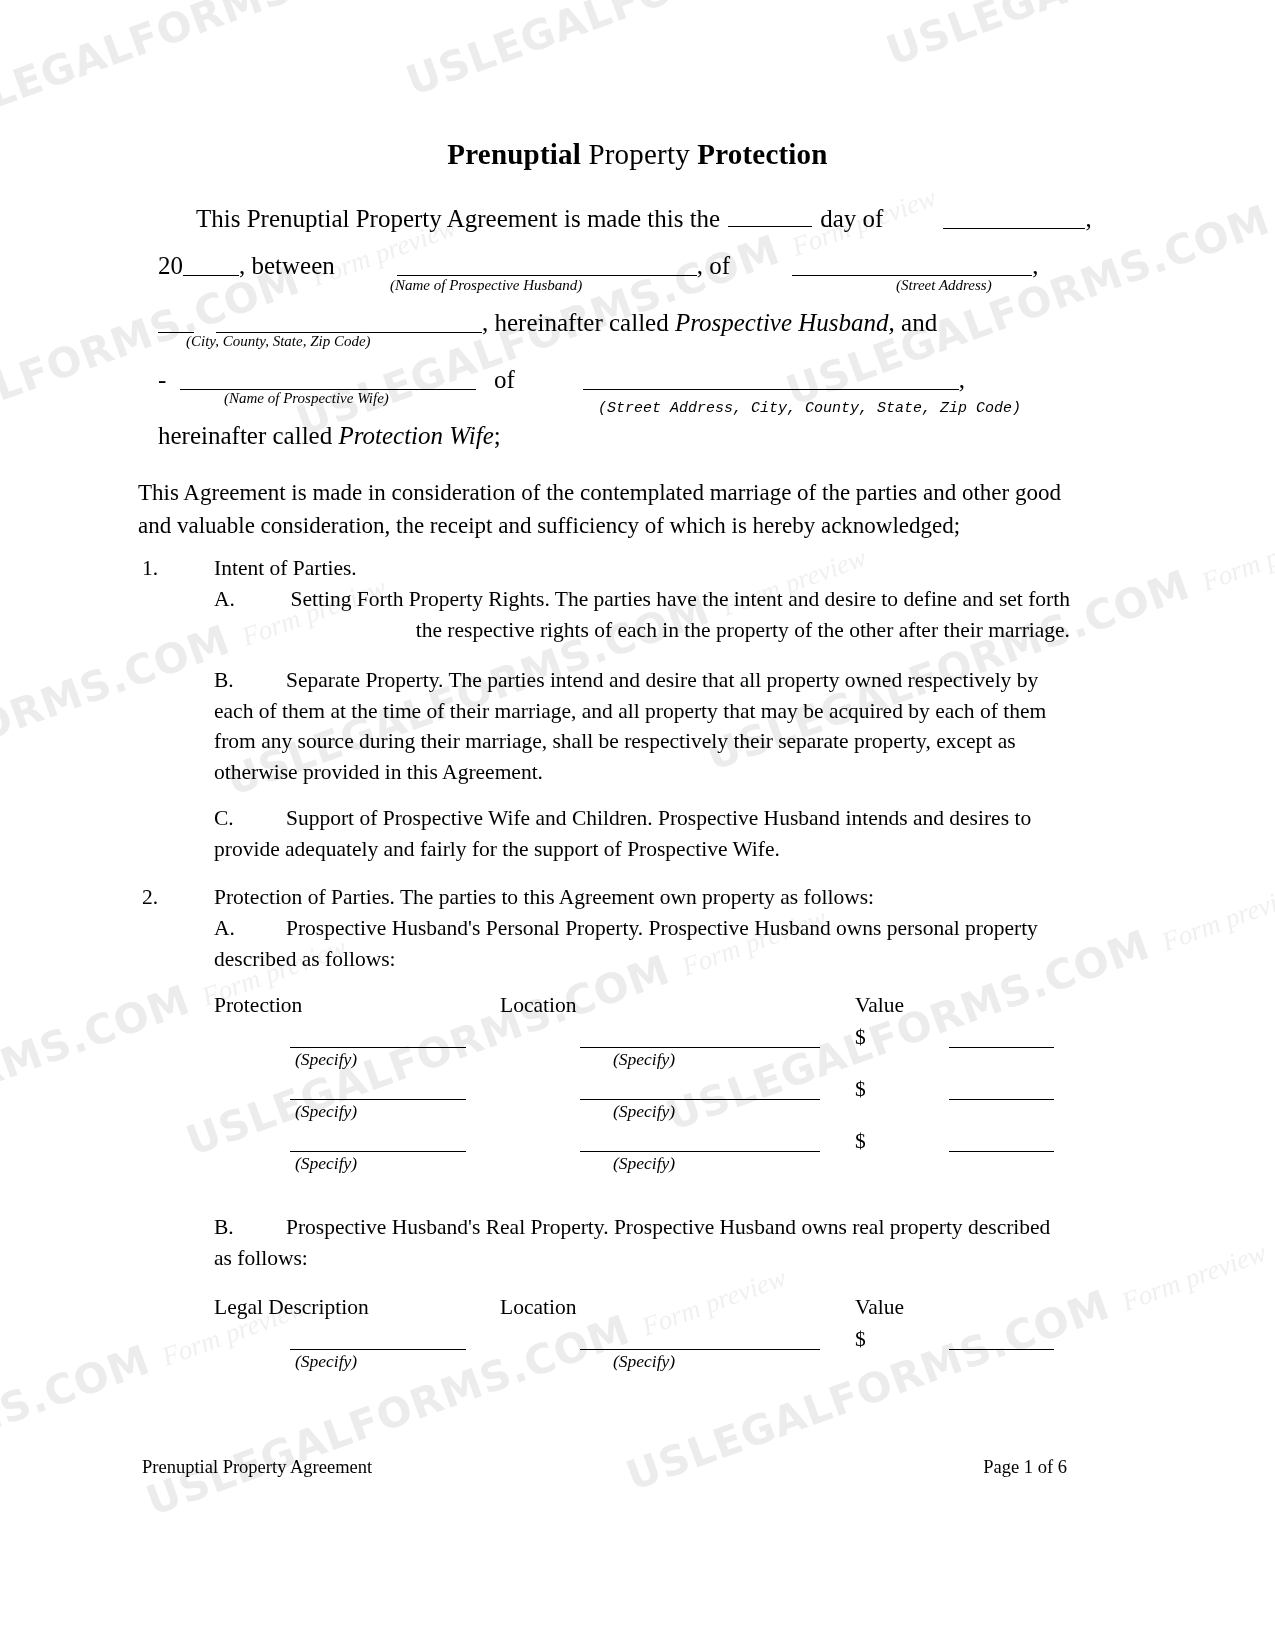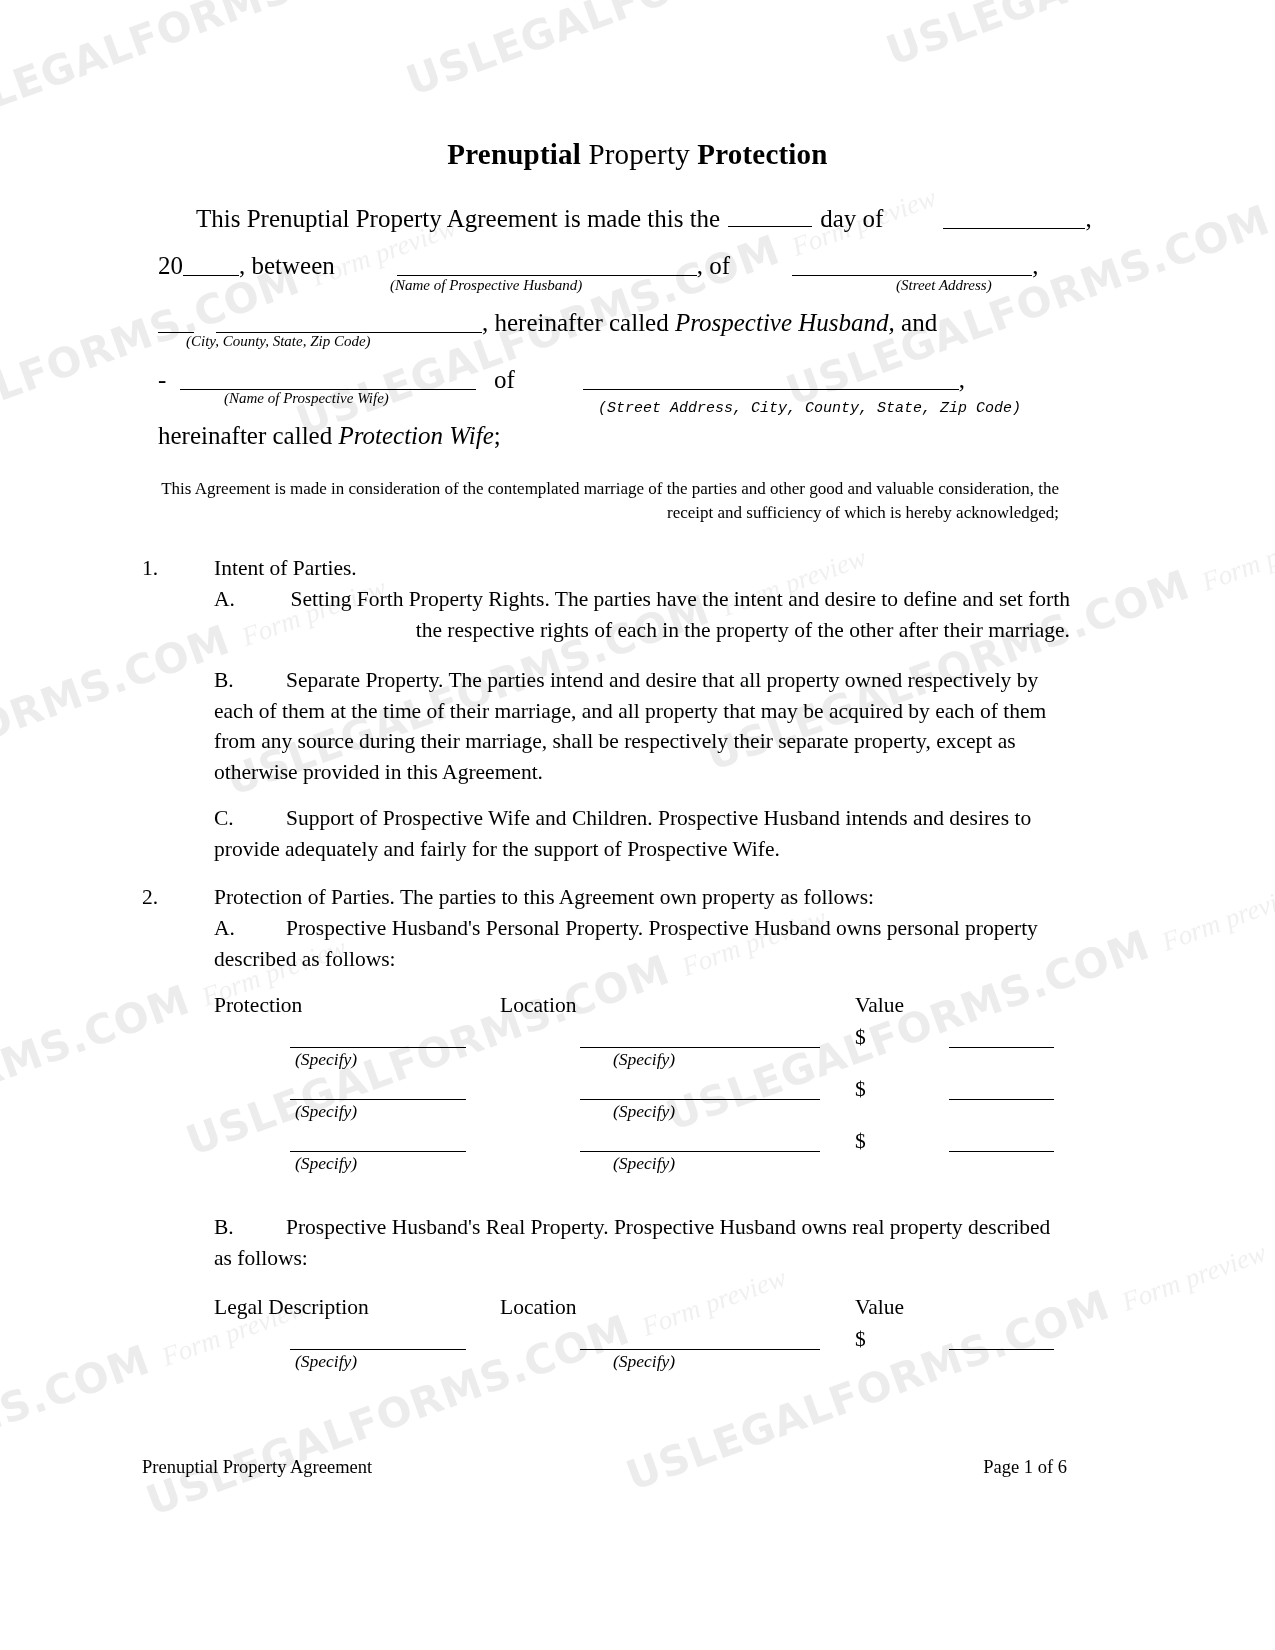--- a/index.html
+++ b/index.html
@@ -85,25 +85,25 @@
 
   .cap {
     position: absolute;
     font-style: italic;
     font-size: 15px;
     white-space: nowrap;
   }
 
   .para {
     position: absolute;
-    left: 131px;
+    left: 138px;
     width: 928px;
-    font-size: 17px;
+    font-size: 23px;
     line-height: 1.42;
-    text-align: right;
+    text-align: left;
   }
 
   .num-item { position: absolute; font-size: 21.5px; line-height: 1.42; }
   .num-lbl { position: absolute; left: 0; }
   .num-body { display: block; }
 
   .sub-item { position: absolute; font-size: 21.5px; line-height: 1.42; }
   .sub-lbl { position: absolute; left: 0; }
 
   

